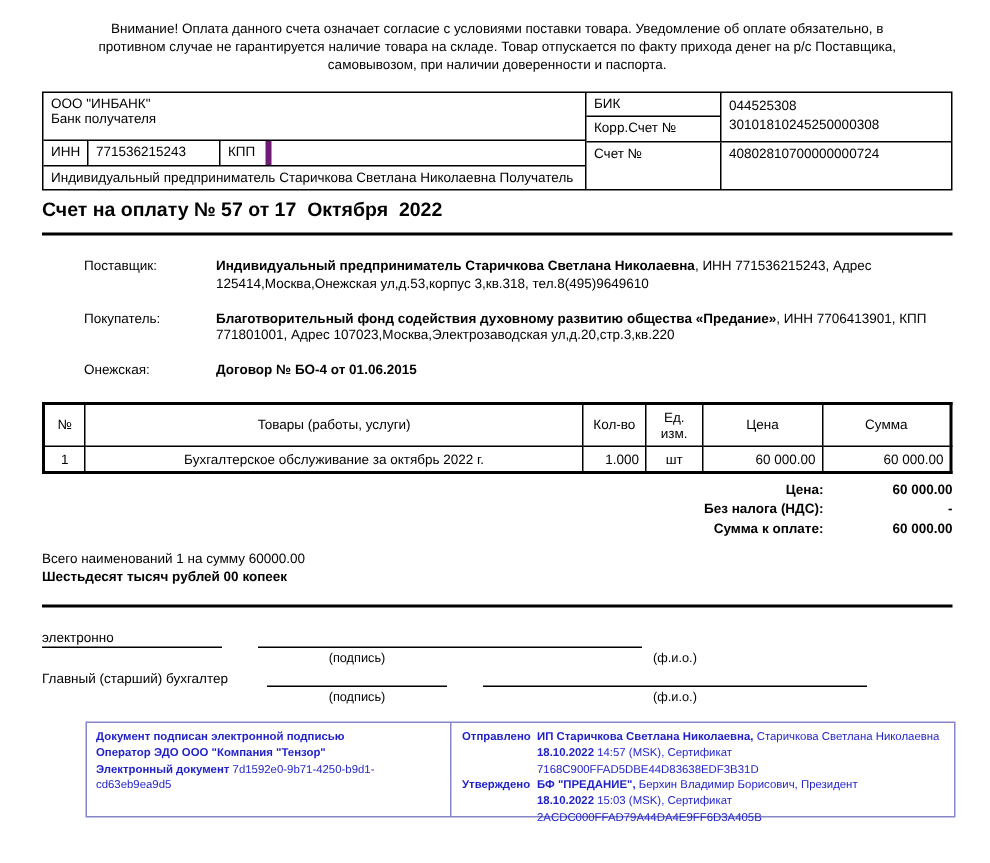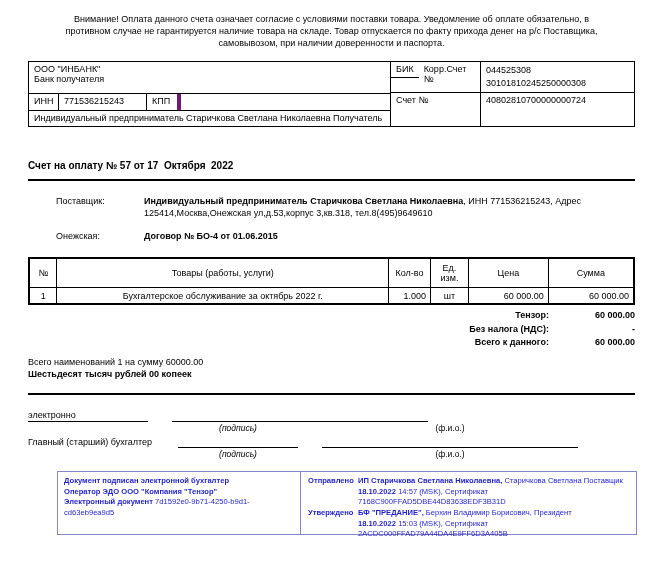--- a/index.html
+++ b/index.html
@@ -24,31 +24,31 @@
   .bank-cell-bankname .l1 { display:block; }
   .inn-row { display:flex; border-bottom:1px solid #000; height:17px; }
   .inn-row > div { padding:2px 5px; }
   .inn-label  { width:30px; border-right:1px solid #000; }
   .inn-value  { width:88px; border-right:1px solid #000; }
   .kpp-label  { width:34px; border-right:4px solid #701a75; }
   .kpp-value  { flex:1; }
   .receiver-cell { padding:2px 5px; flex:1; line-height:1.3; }
   .bank-right { flex:1; display:flex; flex-direction:column; }
   .bank-right-top { display:flex; border-bottom:1px solid #000; }
-  .bik-labels { width:90px; border-right:1px solid #000; display:flex; flex-direction:row; }
+  .bik-labels { width:90px; border-right:1px solid #000; display:flex; flex-direction:column; }
   .bik-label  { padding:2px 5px; border-bottom:1px solid #000; height:16px; }
   .corr-label { padding:2px 5px; height:16px; }
   .bik-values { flex:1; padding:2px 5px; line-height:1.45; }
   .bik-values span { display:block; }
   .bank-right-bottom { display:flex; flex:1; }
   .account-label { width:90px; border-right:1px solid #000; padding:2px 5px; }
   .account-value { flex:1; padding:2px 5px; }
 
   
-  .doc-title { margin-top:33px; font-size:10px; font-weight:bold; white-space:pre-wrap; }
+  .doc-title { margin-top:5px; font-size:13px; font-weight:bold; white-space:pre-wrap; }
   .title-rule { border:none; border-top:2px solid #000; margin-top:8px; width:607px; }
 
   
   .parties { margin-top:15px; }
   .party-row { display:flex; margin-bottom:11px; }
   .party-label { width:88px; flex-shrink:0;margin-left:28px; }
   .party-value { width:519px; line-height:1.3; }
 
   
   table.items { border-collapse:collapse; width:607px; margin-top:15px; border:2px solid #000; }
@@ -80,21 +80,21 @@
   
   .signatures { margin-top:15px; }
   .sig-row { display:flex; align-items:flex-end; }
   .sig-row-2 { margin-top:3px; }
   .sig-label { width:150px; padding-bottom:1px; }
   .sig-line { border-bottom:1px solid #000; text-align:left; min-height:12px; }
   .sig-line-1 { width:120px; margin-right:24px; }
   .sig-line-2 { width:256px; }
   .sig-captions { display:flex; font-size:8.5px; margin-top:1px; }
   .sig-cap-spacer { width:150px; }
-  .sig-cap-1 { width:120px; margin-right:24px; text-align:center;font-style:italic; }
+  .sig-cap-1 { width:120px; margin-right:24px; text-align:center; }
   .sig-cap-2 { width:256px; text-align:center; }
 
   
   :root { --stamp-color:#1f1fc8; --stamp-border:#8585c9; }
   .stamp-box {
     margin:12px 0 0 29px; width:580px; height:64px;
     border:1px solid var(--stamp-border);
     display:flex; color:var(--stamp-color); font-size:7.6px; line-height:1.4;
   }
   .stamp-left { width:243px; border-right:1px solid var(--stamp-border); padding:4px 6px; }
@@ -147,20 +147,24 @@
     </div>
   </div>
 
   <div class="doc-title">Счет на оплату № 57 от 17  Октября  2022</div>
   <hr class="title-rule">
 
   <div class="parties">
     <div class="party-row">
       <div class="party-label">Поставщик:</div>
       <div class="party-value"><span class="b">Индивидуальный предприниматель Старичкова Светлана Николаевна</span><span>, ИНН 771536215243, Адрес 125414,Москва,Онежская ул,д.53,корпус 3,кв.318, тел.8(495)9649610</span></div>
+    </div>
+    <div class="party-row">
+      <div class="party-label">Покупатель:</div>
+      <div class="party-value"><span class="b">Благотворительный фонд содействия духовному развитию общества «Предание»</span><span>, ИНН 7706413901, КПП 771801001, Адрес 107023,Москва,Электрозаводская ул,д.20,стр.3,кв.220</span></div>
     </div>
     <div class="party-row">
       <div class="party-label">Онежская:</div>
       <div class="party-value"><span class="b">Договор № БО-4 от 01.06.2015</span></div>
     </div>
   </div>
 
   <table class="items">
     <colgroup>
       <col class="col-num">
@@ -187,29 +191,29 @@
         <td class="r">1.000</td>
         <td class="c">шт</td>
         <td class="r">60 000.00</td>
         <td class="r">60 000.00</td>
       </tr>
     </tbody>
   </table>
 
   <div class="totals">
     <div class="total-row">
-      <div class="total-label">Тензор:</div>
+      <div class="total-label">Цена:</div>
       <div class="total-value">60 000.00</div>
     </div>
     <div class="total-row">
       <div class="total-label">Без налога (НДС):</div>
       <div class="total-value">-</div>
     </div>
     <div class="total-row">
-      <div class="total-label">Всего к данного:</div>
+      <div class="total-label">Сумма к оплате:</div>
       <div class="total-value">60 000.00</div>
     </div>
   </div>
 
   <div class="summary">
     <div>Всего наименований 1 на сумму 60000.00</div>
     <div class="amount-words">Шестьдесят тысяч рублей 00 копеек</div>
   </div>
 
   <hr class="thick-rule">
@@ -231,29 +235,29 @@
     </div>
     <div class="sig-captions">
       <div class="sig-cap-spacer"></div>
       <div class="sig-cap-1">(подпись)</div>
       <div class="sig-cap-2">(ф.и.о.)</div>
     </div>
   </div>
 
   <div class="stamp-box">
     <div class="stamp-left">
-      <div class="b">Документ подписан электронной бухгалтер</div>
+      <div class="b">Документ подписан электронной подписью</div>
       <div class="b">Оператор ЭДО ООО "Компания "Тензор"</div>
       <div><span class="b">Электронный документ</span><span> 7d1592e0-9b71-4250-b9d1-cd63eb9ea9d5</span></div>
     </div>
     <div class="stamp-right">
       <div class="stamp-entry">
         <div class="stamp-entry-label">Отправлено</div>
         <div class="stamp-entry-body">
-          <div><span class="b">ИП Старичкова Светлана Николаевна,</span><span> Старичкова Светлана Поставщик</span></div>
+          <div><span class="b">ИП Старичкова Светлана Николаевна,</span><span> Старичкова Светлана Николаевна</span></div>
           <div><span class="b">18.10.2022</span><span> 14:57 (MSK), Сертификат 7168C900FFAD5DBE44D83638EDF3B31D</span></div>
         </div>
       </div>
       <div class="stamp-entry">
         <div class="stamp-entry-label">Утверждено</div>
         <div class="stamp-entry-body">
           <div><span class="b">БФ "ПРЕДАНИЕ",</span><span> Берхин Владимир Борисович, Президент</span></div>
           <div><span class="b">18.10.2022</span><span> 15:03 (MSK), Сертификат 2ACDC000FFAD79A44DA4E9FF6D3A405B</span></div>
         </div>
       </div>

